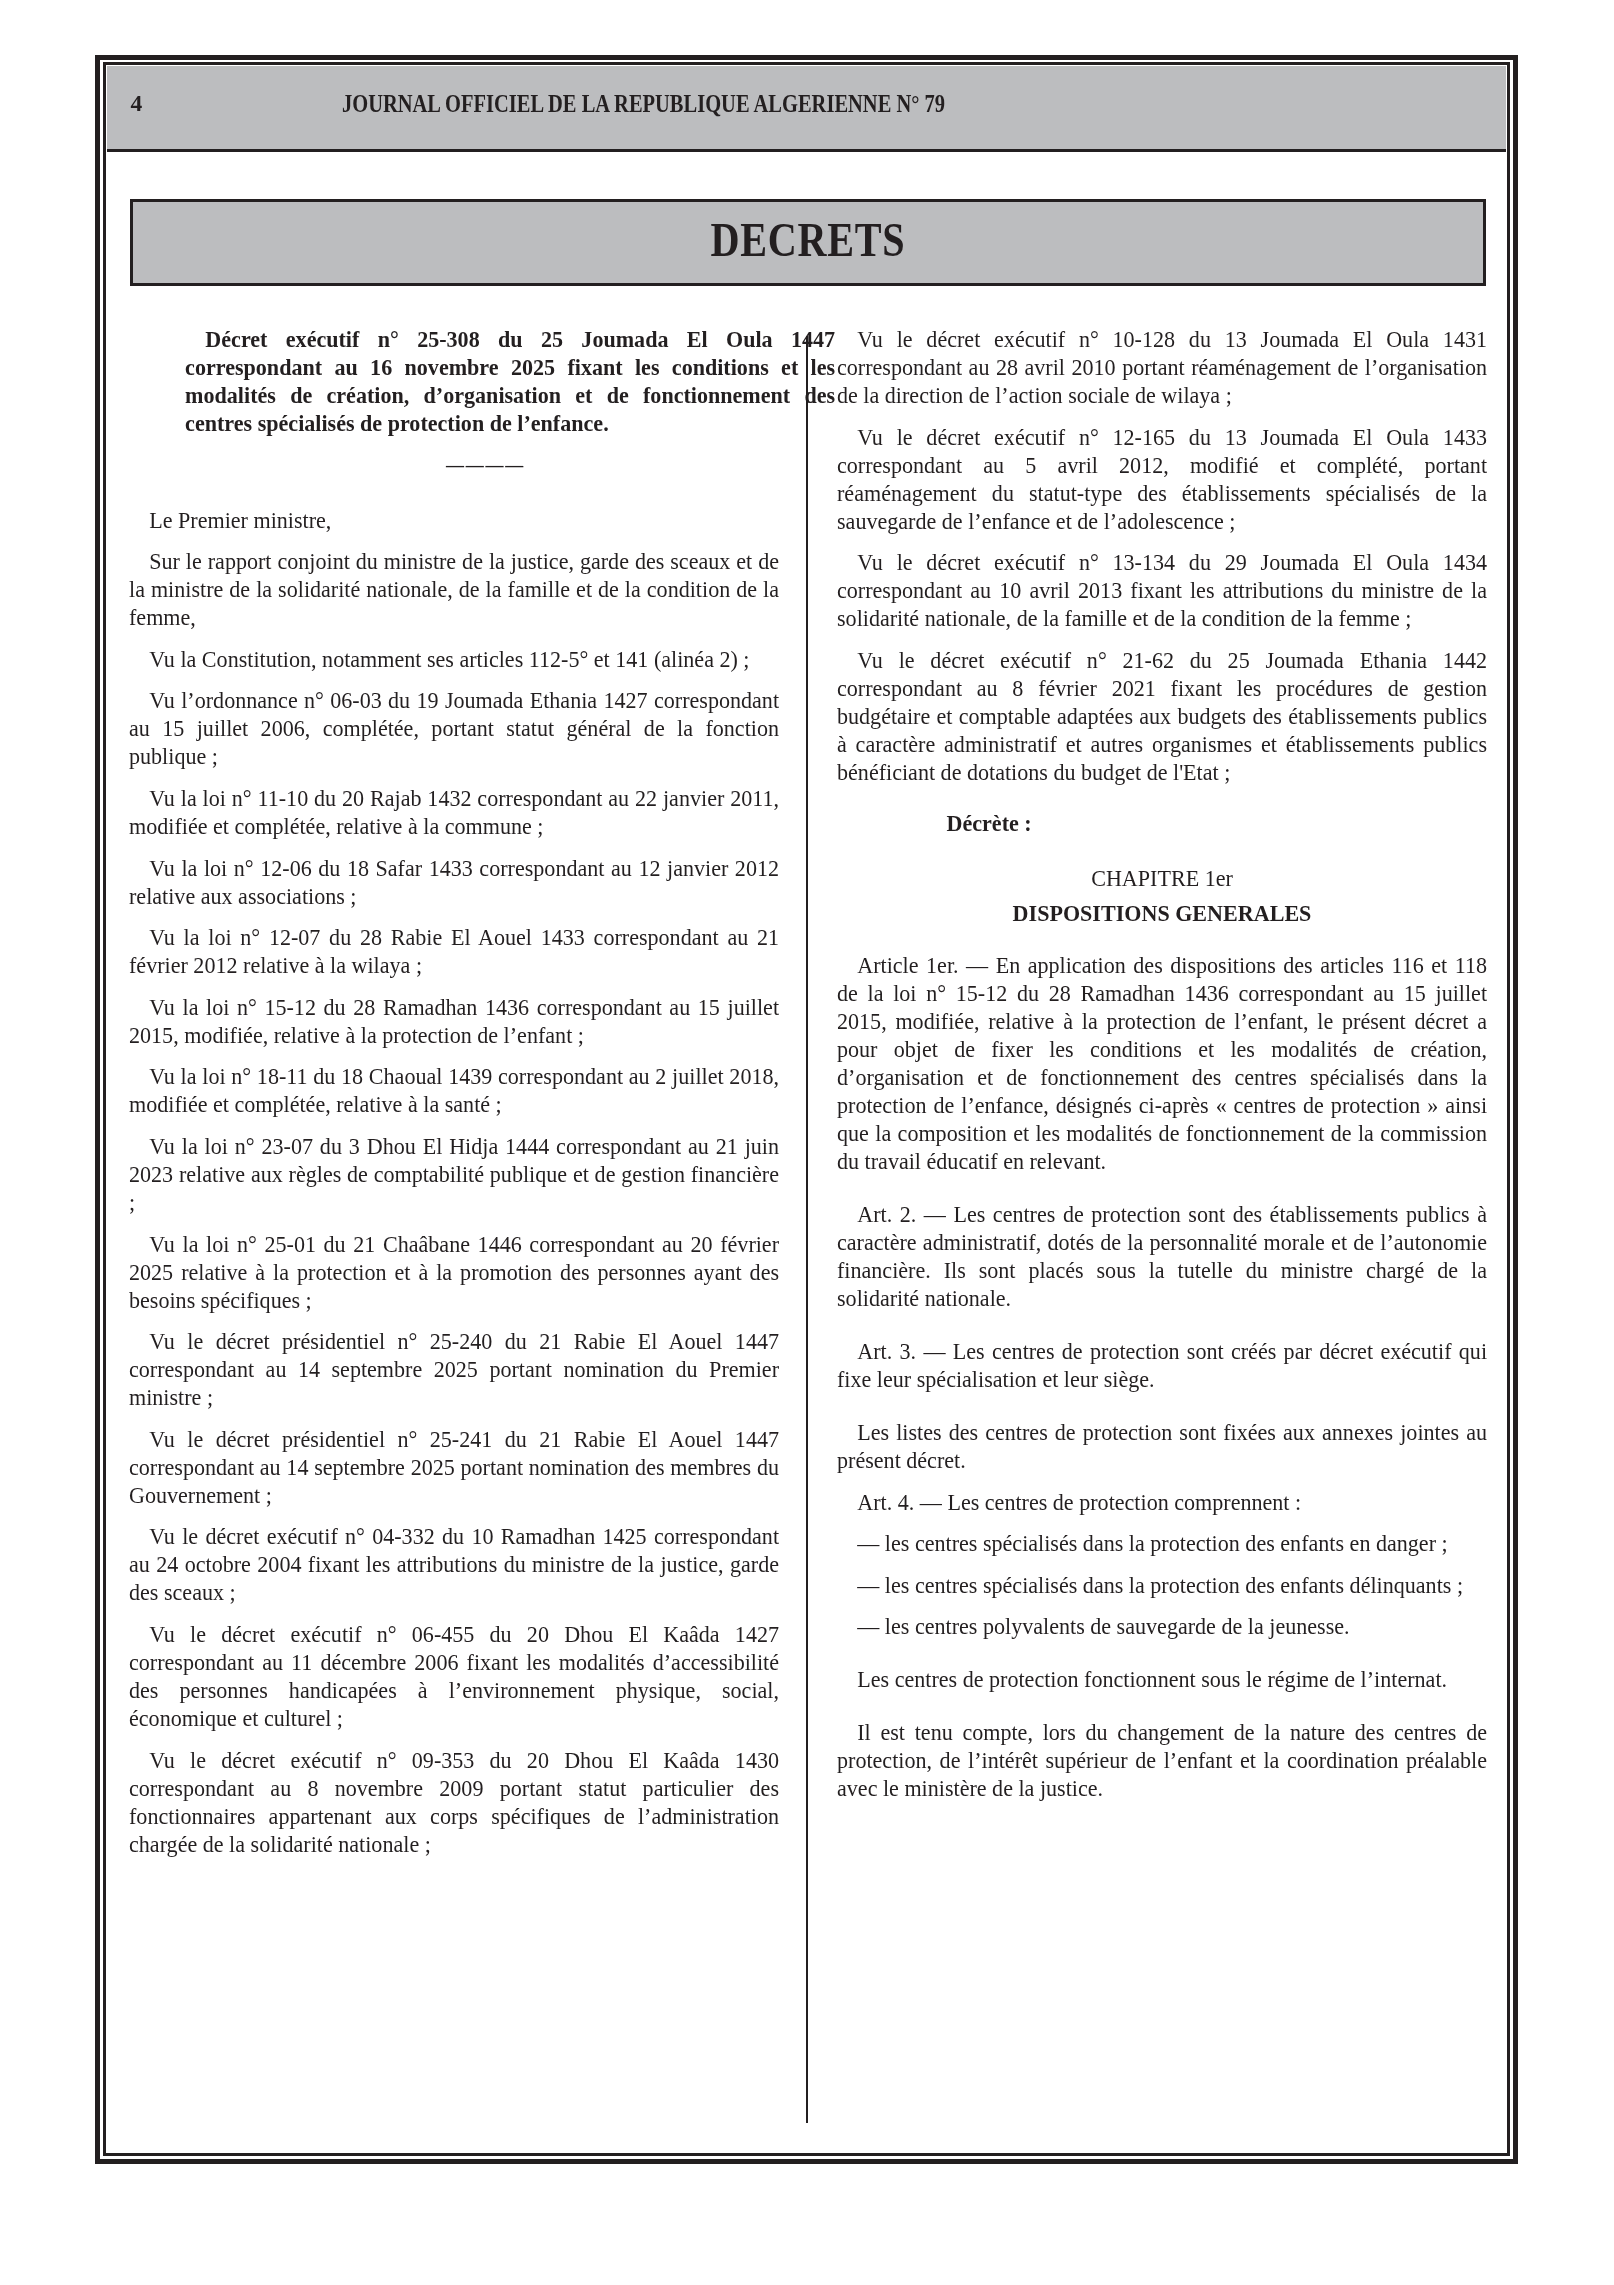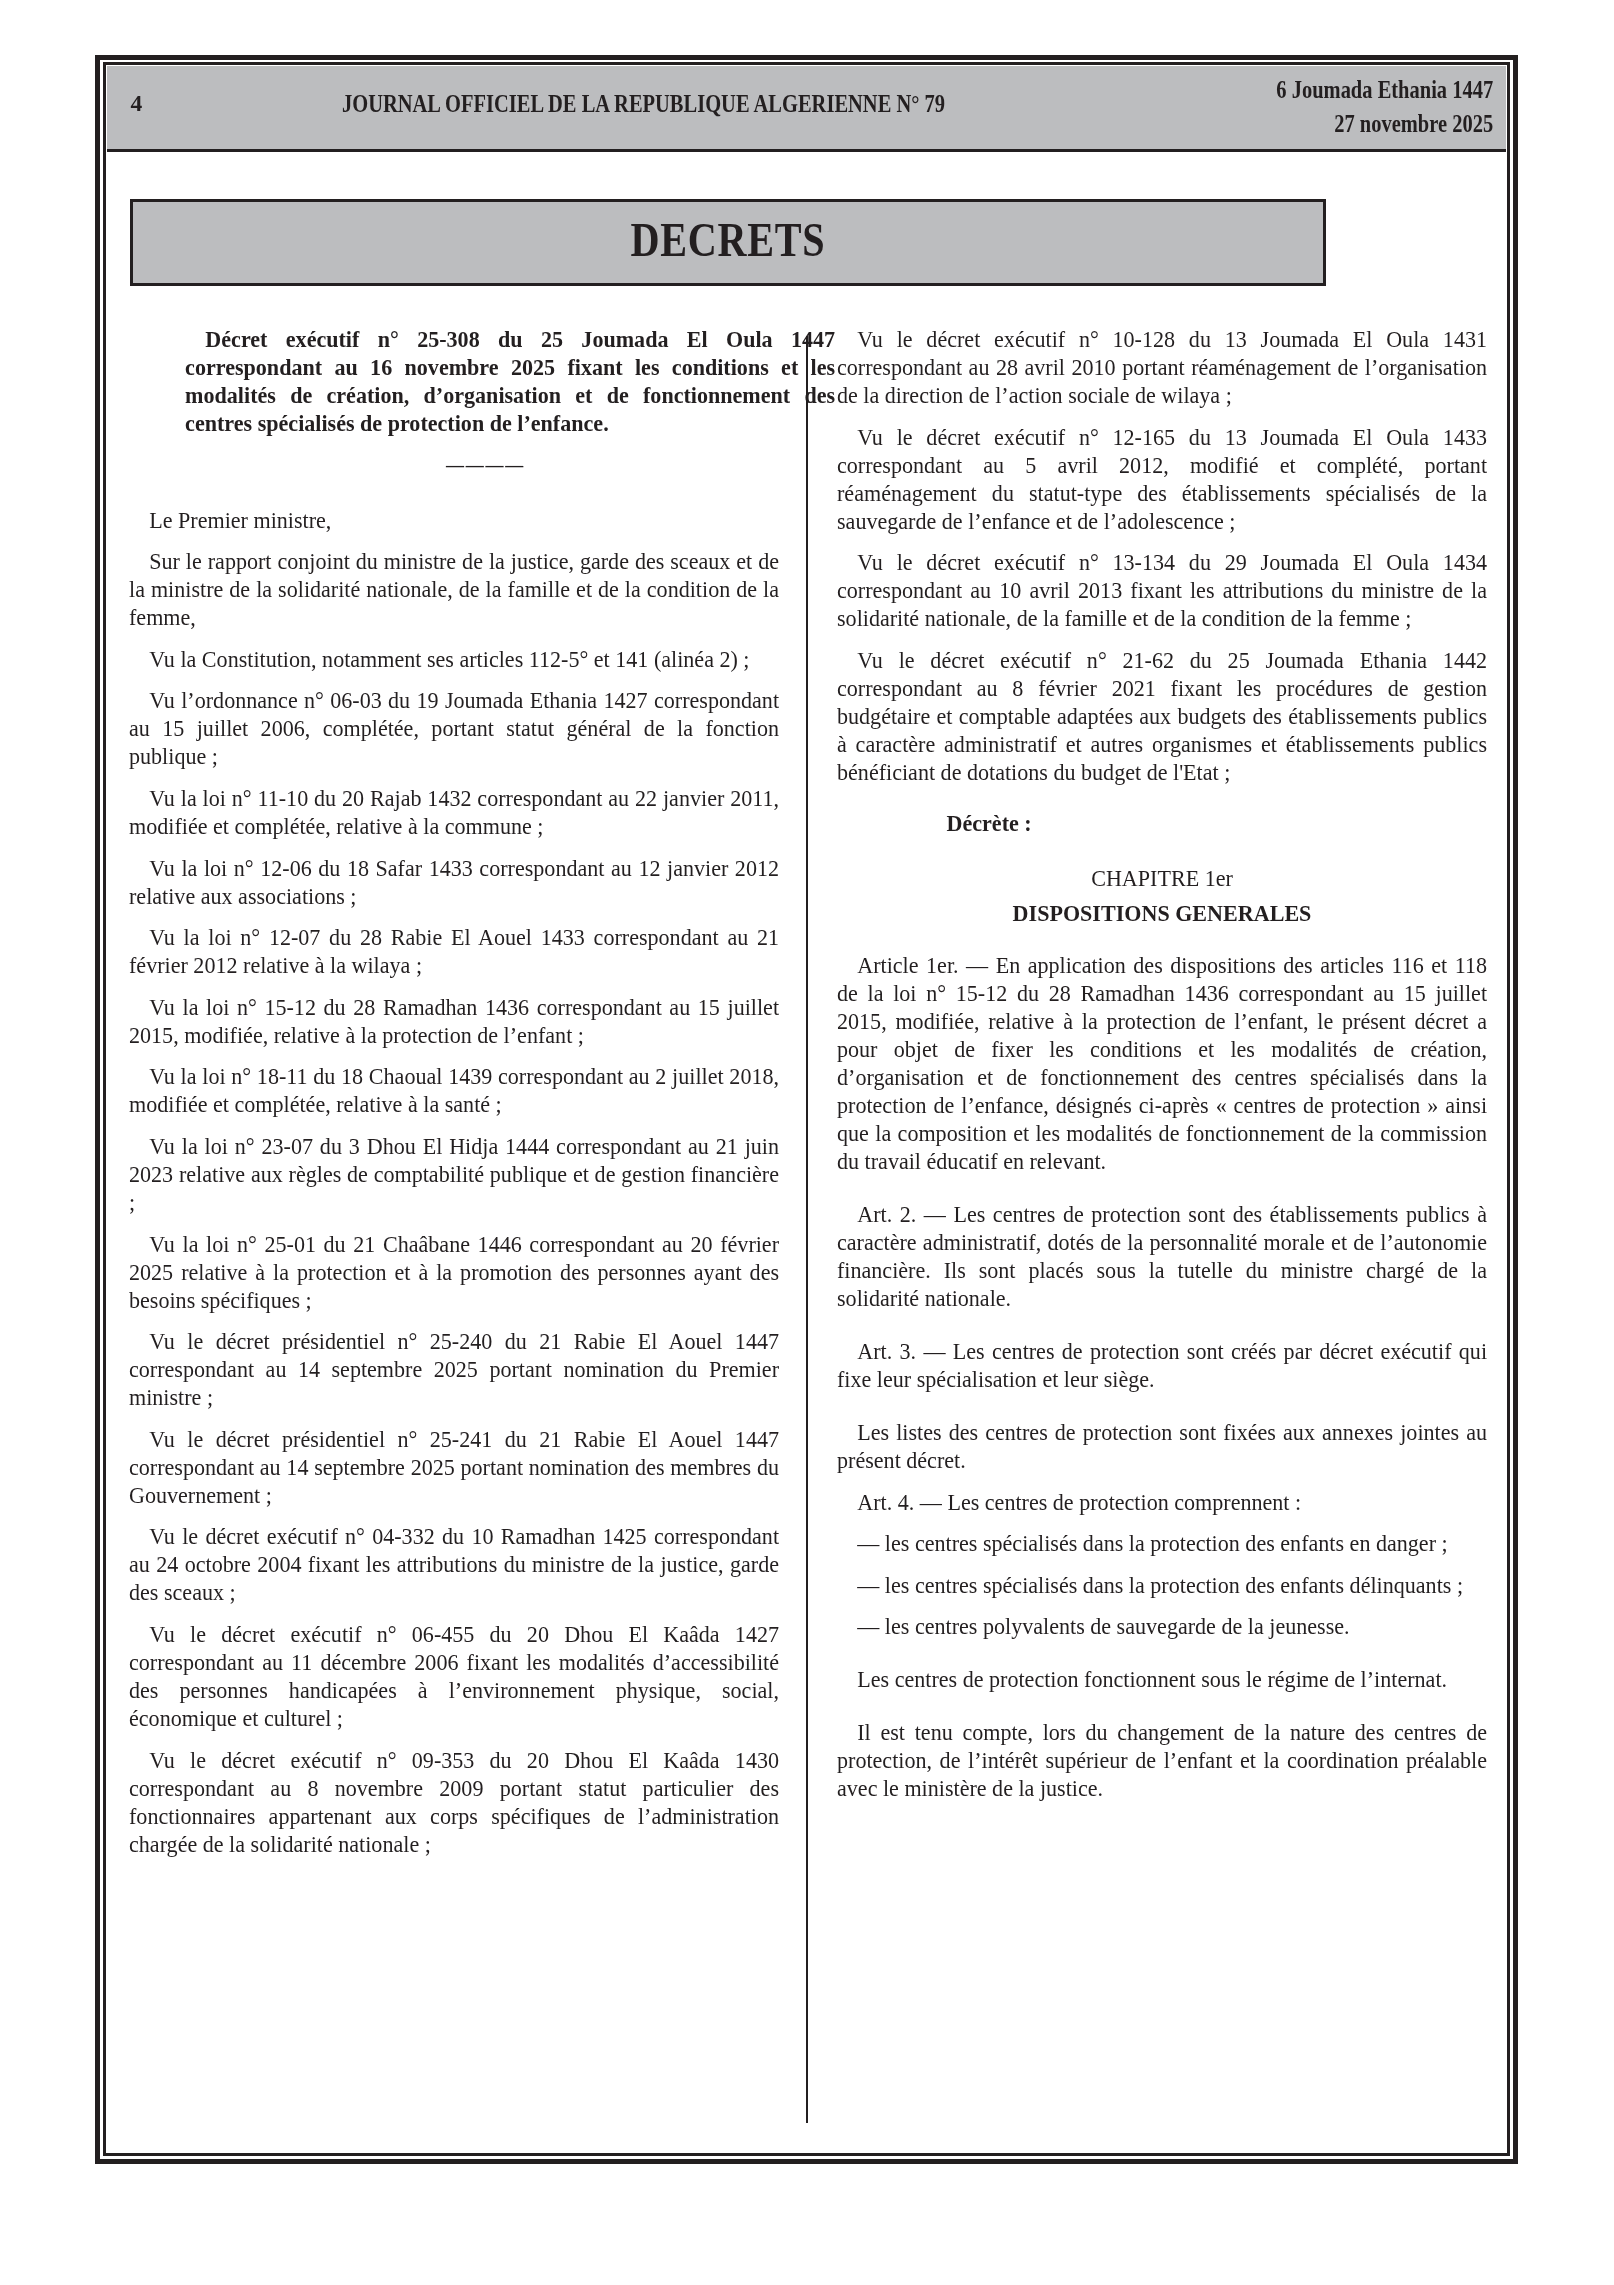--- a/index.html
+++ b/index.html
@@ -10,21 +10,21 @@
   .inner { position: absolute; left: 103px; top: 62px; width: 1407px; height: 2094px;
            box-sizing: border-box; border: 3.6px solid #231f20; }
   .header { position: absolute; left: 107px; top: 66px; width: 1399px; height: 83px;
             background: #bcbdbf; border-bottom: 3.6px solid #231f20; box-sizing: content-box; }
   .hdr-page { position: absolute; left: 23.5px; top: 23.5px; font-weight: bold; font-size: 23.5px; }
   .hdr-title { position: absolute; left: 235px; top: 23.5px; font-weight: bold; font-size: 24.4px;
                white-space: nowrap; transform: scaleX(0.84); transform-origin: left top; }
   .hdr-date { position: absolute; right: 12.7px; top: 7.2px; font-weight: bold; font-size: 24.4px;
               text-align: right; line-height: 34px; white-space: nowrap; }
   .hdr-date span { display: block; transform: scaleX(0.84); transform-origin: right top; }
-  .decrets { position: absolute; left: 130px; top: 199px; width: 1196px; height: 87px;
+  .decrets { position: absolute; left: 130px; top: 199px; width: 1356px; height: 87px;
              box-sizing: border-box; background: #bcbdbf; border: 3.6px solid #231f20;
              border-top-width: 3.6px; text-align: center; }
   .decrets-title { display: inline-block; margin-top: 9px; font-weight: bold; font-size: 49px;
                    letter-spacing: 0.9px; transform: scaleX(0.82); }
   .col { position: absolute; top: 325px; font-size: 24px; line-height: 28px; }
   .col p { margin: 0 0 13.6px 0; text-align: justify; text-indent: 22px;
            transform: scaleX(0.92); transform-origin: left top; width: 108.7%; }
   .col-left { left: 129px; width: 650px; }
   .col-right { left: 837px; width: 650px; }
   .divider { position: absolute; left: 806px; top: 336px; width: 1.8px; height: 1787px; background: #231f20; }
@@ -40,24 +40,20 @@
 </style>
 </head>
 <body>
 
 <div class="outer"></div>
 <div class="inner"></div>
 
 <div class="header">
   <div class="hdr-page">4</div>
   <div class="hdr-title">JOURNAL OFFICIEL DE LA REPUBLIQUE ALGERIENNE N° 79</div>
-  <div class="hdr-date">
-    <span>6 Joumada Ethania 1447</span>
-    <span>27 novembre 2025</span>
-  </div>
 </div>
 
 <div class="decrets">
   <span class="decrets-title">DECRETS</span>
 </div>
 
 <div class="divider"></div>
 
 <div class="col col-left">
   <p class="decree-title">Décret exécutif n° 25-308 du 25 Joumada El Oula 1447 correspondant au 16 novembre 2025 fixant les conditions et les modalités de création, d’organisation et de fonctionnement des centres spécialisés de protection de l’enfance.</p>

